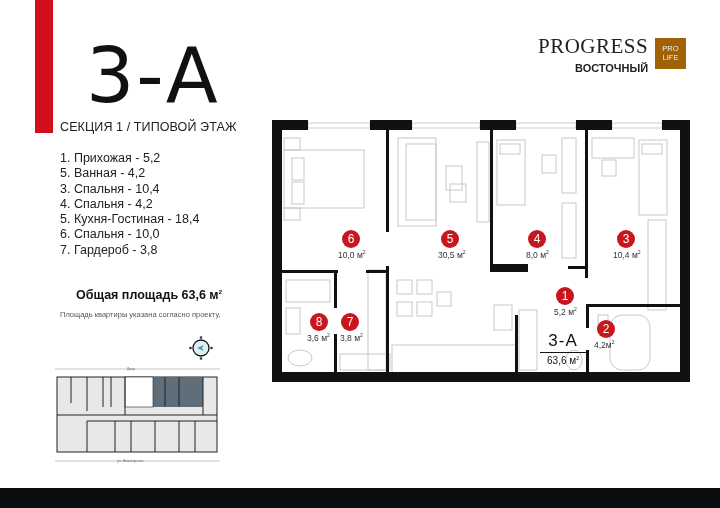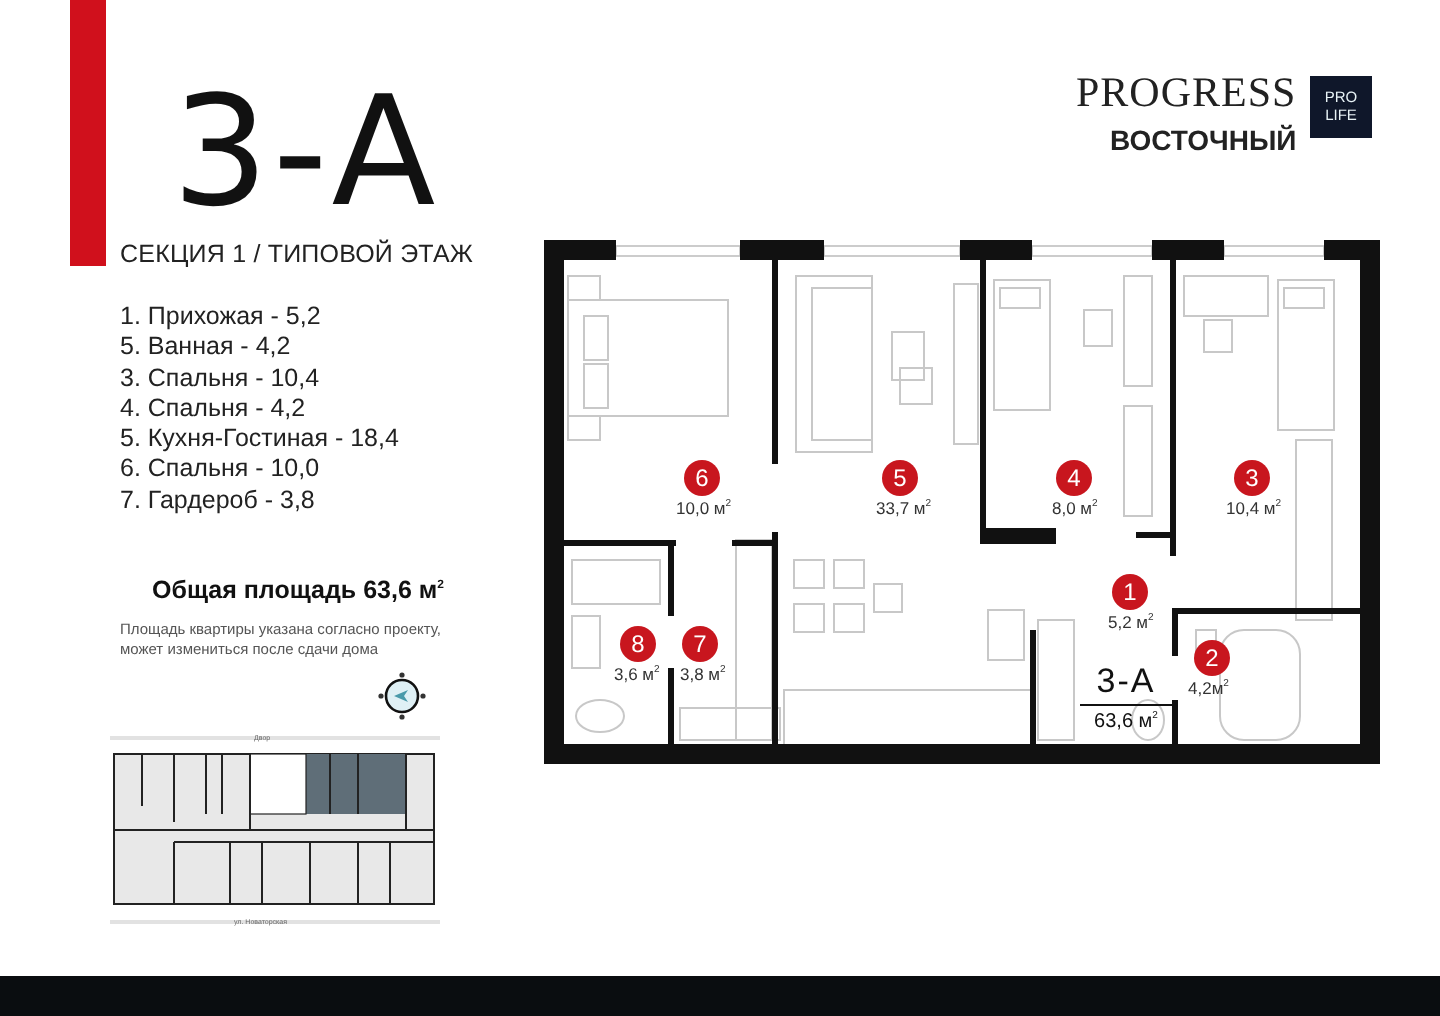--- a/index.html
+++ b/index.html
@@ -2,22 +2,22 @@
 <html><head>
 <meta charset="utf-8">
 <style>
   html,body{margin:0;padding:0;}
   body{width:720px;height:508px;background:#ffffff;position:relative;overflow:hidden;font-family:"Liberation Sans","DejaVu Sans",sans-serif;color:#111;}
   .redbar{position:absolute;left:35px;top:0;width:18px;height:133px;background:#d0101c;}
   .big-title{position:absolute;left:86px;top:38px;font-size:76px;font-weight:400;letter-spacing:2px;line-height:1;color:#111;font-family:"DejaVu Sans",sans-serif;}
   .subtitle{position:absolute;left:60px;top:120px;font-size:12.5px;font-weight:400;color:#222;letter-spacing:0.1px;}
   .logo{position:absolute;left:538px;top:36px;}
   .logo-main{font-size:21px;font-weight:400;letter-spacing:0.5px;color:#222;line-height:1;font-family:Liberation Serif, serif;}
-  .logo-sub{position:absolute;right:0;top:26px;font-size:14px;font-weight:700;color:#222;}
-  .logo-box{position:absolute;left:655px;top:38px;width:31px;height:31px;background:#0f172a;color:#e8f3f6;font-size:7.5px;line-height:9px;text-align:center;padding-top:6px;box-sizing:border-box;}
+  .logo-sub{position:absolute;right:0;top:26px;font-size:11px;font-weight:700;color:#222;}
+  .logo-box{position:absolute;left:655px;top:38px;width:31px;height:31px;background:#a16207;color:#e8f3f6;font-size:7.5px;line-height:9px;text-align:center;padding-top:6px;box-sizing:border-box;}
   .rooms{position:absolute;left:60px;top:151px;list-style:none;margin:0;padding:0;font-size:12.5px;line-height:15.3px;color:#222;}
   .total{position:absolute;left:76px;top:288px;font-size:12.5px;font-weight:700;color:#111;}
   .total sup{font-size:6px;}
   .note{position:absolute;left:60px;top:310px;font-size:7.5px;line-height:10px;color:#555;}
   .compass{position:absolute;left:188px;top:335px;width:26px;height:26px;}
   .siteplan{position:absolute;left:55px;top:363px;width:165px;height:107px;}
   .plan{position:absolute;left:272px;top:120px;width:418px;height:262px;}
   .footer{position:absolute;left:0;top:488px;width:720px;height:20px;background:#0a0d10;}
   .room-badge{position:absolute;width:18px;height:18px;border-radius:50%;background:#c8161e;color:#fff;font-size:12px;text-align:center;line-height:18px;}
   .room-area{position:absolute;font-size:8.5px;color:#333;white-space:nowrap;}
@@ -50,21 +50,20 @@
   <li>4. Спальня - 4,2</li>
   <li>5. Кухня-Гостиная - 18,4</li>
   <li>6. Спальня - 10,0</li>
   <li>7. Гардероб - 3,8</li>
 </ul>
 
 <div class="total"><span>Общая площадь 63,6 м</span><sup>2</sup></div>
 
 <div class="note">
   <div>Площадь квартиры указана согласно проекту,</div>
-  <div>может измениться  после сдачи дома</div>
 </div>
 
 <svg class="compass" viewBox="0 0 26 26">
   <circle cx="13" cy="13" r="8" fill="#dff0f5" stroke="#111" stroke-width="1.3"></circle>
   <polygon points="9,13 16,10 14,13 16,16" fill="#4a9aaa"></polygon>
   <circle cx="13" cy="2.5" r="1.3" fill="#333"></circle>
   <circle cx="13" cy="23.5" r="1.3" fill="#333"></circle>
   <circle cx="2.5" cy="13" r="1.3" fill="#333"></circle>
   <circle cx="23.5" cy="13" r="1.3" fill="#333"></circle>
 </svg>
@@ -177,21 +176,21 @@
     <rect x="314" y="184" width="94" height="3"></rect>
     <rect x="314" y="184" width="3" height="24"></rect>
     <rect x="314" y="230" width="3" height="24"></rect>
   </g>
 </svg>
 
 <div class="room-badge" style="left:342px;top:230px;">6</div>
 <div class="room-area" style="left:338px;top:249px;"><span>10,0 м</span><sup>2</sup></div>
 
 <div class="room-badge" style="left:441px;top:230px;">5</div>
-<div class="room-area" style="left:438px;top:249px;"><span>33,7 м</span><sup>2</sup></div>
+<div class="room-area" style="left:438px;top:249px;"><span>30,5 м</span><sup>2</sup></div>
 
 <div class="room-badge" style="left:528px;top:230px;">4</div>
 <div class="room-area" style="left:526px;top:249px;"><span>8,0 м</span><sup>2</sup></div>
 
 <div class="room-badge" style="left:617px;top:230px;">3</div>
 <div class="room-area" style="left:613px;top:249px;"><span>10,4 м</span><sup>2</sup></div>
 
 <div class="room-badge" style="left:556px;top:287px;">1</div>
 <div class="room-area" style="left:554px;top:306px;"><span>5,2 м</span><sup>2</sup></div>
 

